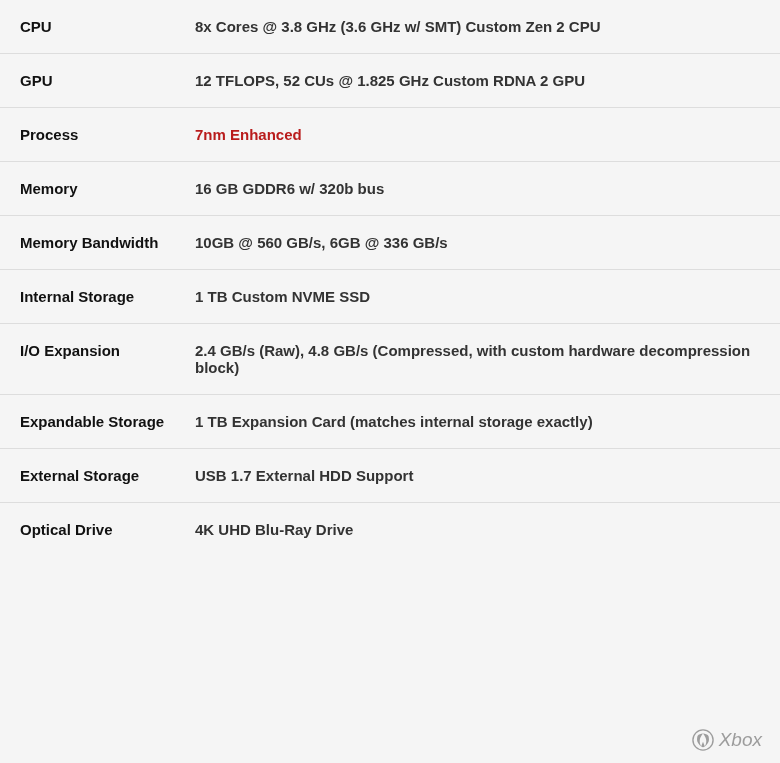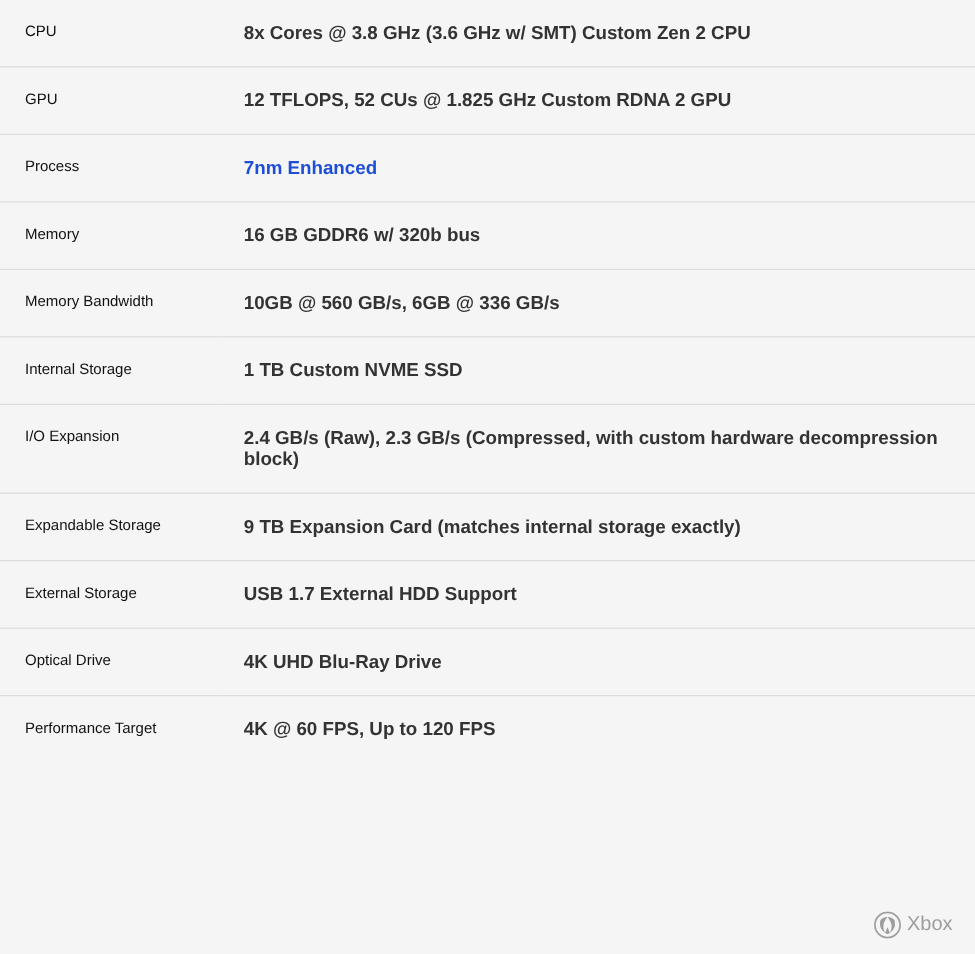--- a/index.html
+++ b/index.html
@@ -31,34 +31,34 @@
     }
 
     .specs-table td {
       padding: 18px 20px;
       vertical-align: top;
       background-color: #f5f5f5;
     }
 
     .specs-table td.label-cell {
       width: 175px;
-      font-weight: 400;
-      font-size: 12px;
+      font-weight: 700;
+      font-size: 15px;
       color: #111;
       padding-right: 10px;
     }
 
     .specs-table td.value-cell {
       font-weight: 700;
       font-size: 15px;
       color: #333;
     }
 
     .link-text {
-      color: #1d4ed8;
+      color: #b91c1c;
       text-decoration: none;
     }
 
     .superscript {
       font-size: 10px;
       vertical-align: super;
     }
 
     .watermark {
       position: fixed;
@@ -69,22 +69,23 @@
       gap: 5px;
       opacity: 0.55;
     }
 
     .watermark-icon {
       width: 22px;
       height: 22px;
     }
 
     .watermark-text {
-      font-size: 16px;
+      font-size: 19px;
       color: #555;
+      font-style: italic;
     }
   </style>
 </head>
 <body>
 
 <table class="specs-table">
   <tbody id="specs-body">
   <tr>
         <td class="label-cell">CPU</td>
         <td class="value-cell">8x Cores @ 3.8 GHz (3.6 GHz w/ SMT) Custom Zen 2 CPU</td>
@@ -104,37 +105,33 @@
       <tr>
         <td class="label-cell">Memory Bandwidth</td>
         <td class="value-cell">10GB @ 560 GB/s, 6GB @ 336 GB/s</td>
       </tr>
       <tr>
         <td class="label-cell">Internal Storage</td>
         <td class="value-cell">1 TB Custom NVME SSD</td>
       </tr>
       <tr>
         <td class="label-cell">I/O Expansion</td>
-        <td class="value-cell">2.4 GB/s (Raw), 2.3 GB/s (Compressed, with custom hardware decompression block)</td>
+        <td class="value-cell">2.4 GB/s (Raw), 4.8 GB/s (Compressed, with custom hardware decompression block)</td>
       </tr>
       <tr>
         <td class="label-cell">Expandable Storage</td>
-        <td class="value-cell">9 TB Expansion Card (matches internal storage exactly)</td>
+        <td class="value-cell">1 TB Expansion Card (matches internal storage exactly)</td>
       </tr>
       <tr>
         <td class="label-cell">External Storage</td>
         <td class="value-cell">USB 1.7 External HDD Support</td>
       </tr>
       <tr>
         <td class="label-cell">Optical Drive</td>
         <td class="value-cell">4K UHD Blu-Ray Drive</td>
-      </tr>
-      <tr>
-        <td class="label-cell">Performance Target</td>
-        <td class="value-cell">4K @ 60 FPS, Up to 120 FPS</td>
       </tr>
     </tbody>
 </table>
 
 <div class="watermark">
   <svg class="watermark-icon" viewBox="0 0 24 24" fill="none" xmlns="http://www.w3.org/2000/svg">
     <circle cx="12" cy="12" r="11" stroke="#555" stroke-width="1.5" fill="none"></circle>
     <path d="M6 7.5C7.5 6 9.5 5 12 5C12 5 9 8.5 8.5 12C8 15.5 10 19 10 19C8 17.5 5.5 14.5 5.5 12C5.5 10.3 5.6 8.7 6 7.5Z" fill="#555"></path>
     <path d="M18 7.5C16.5 6 14.5 5 12 5C12 5 15 8.5 15.5 12C16 15.5 14 19 14 19C16 17.5 18.5 14.5 18.5 12C18.5 10.3 18.4 8.7 18 7.5Z" fill="#555"></path>
     <path d="M10 19C10.7 19.5 11.3 19.8 12 19.8C12.7 19.8 13.3 19.5 14 19C14 19 13 16.5 12 14C11 16.5 10 19 10 19Z" fill="#555"></path>

